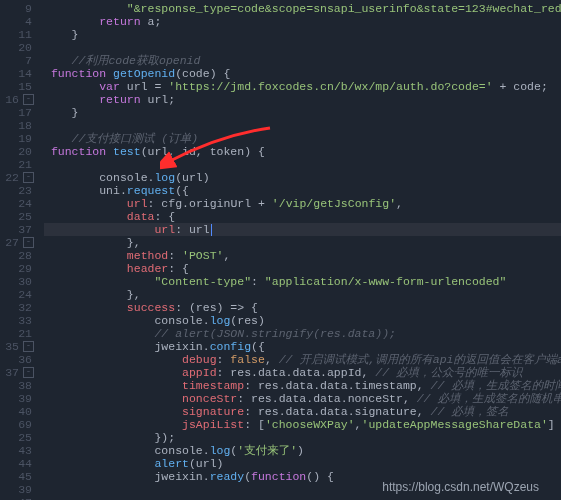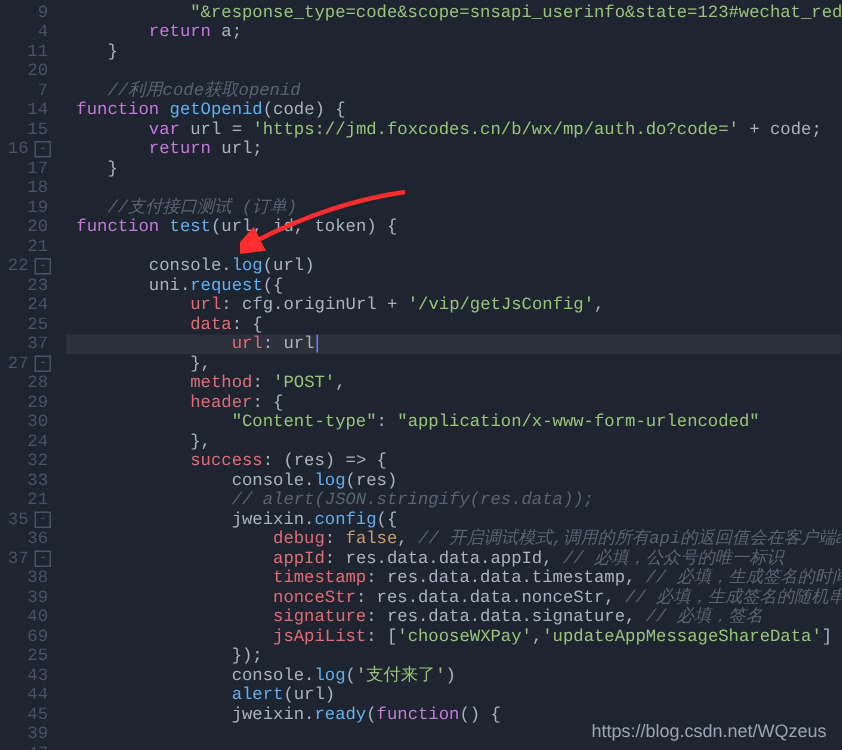--- a/index.html
+++ b/index.html
@@ -84,21 +84,21 @@
   .arrow {
     position: absolute;
     top: 120px;
     left: 160px;
     pointer-events: none;
   }
   .arrow svg { display: block; }
 
   .watermark {
     position: absolute;
-    right: 10px;
+    right: 22px;
     bottom: 6px;
     color: #a9b2bf;
     font-family: Arial, sans-serif;
     font-size: 12px;
     opacity: 0.9;
     pointer-events: none;
   }
 </style>
 </head>
 <body>

